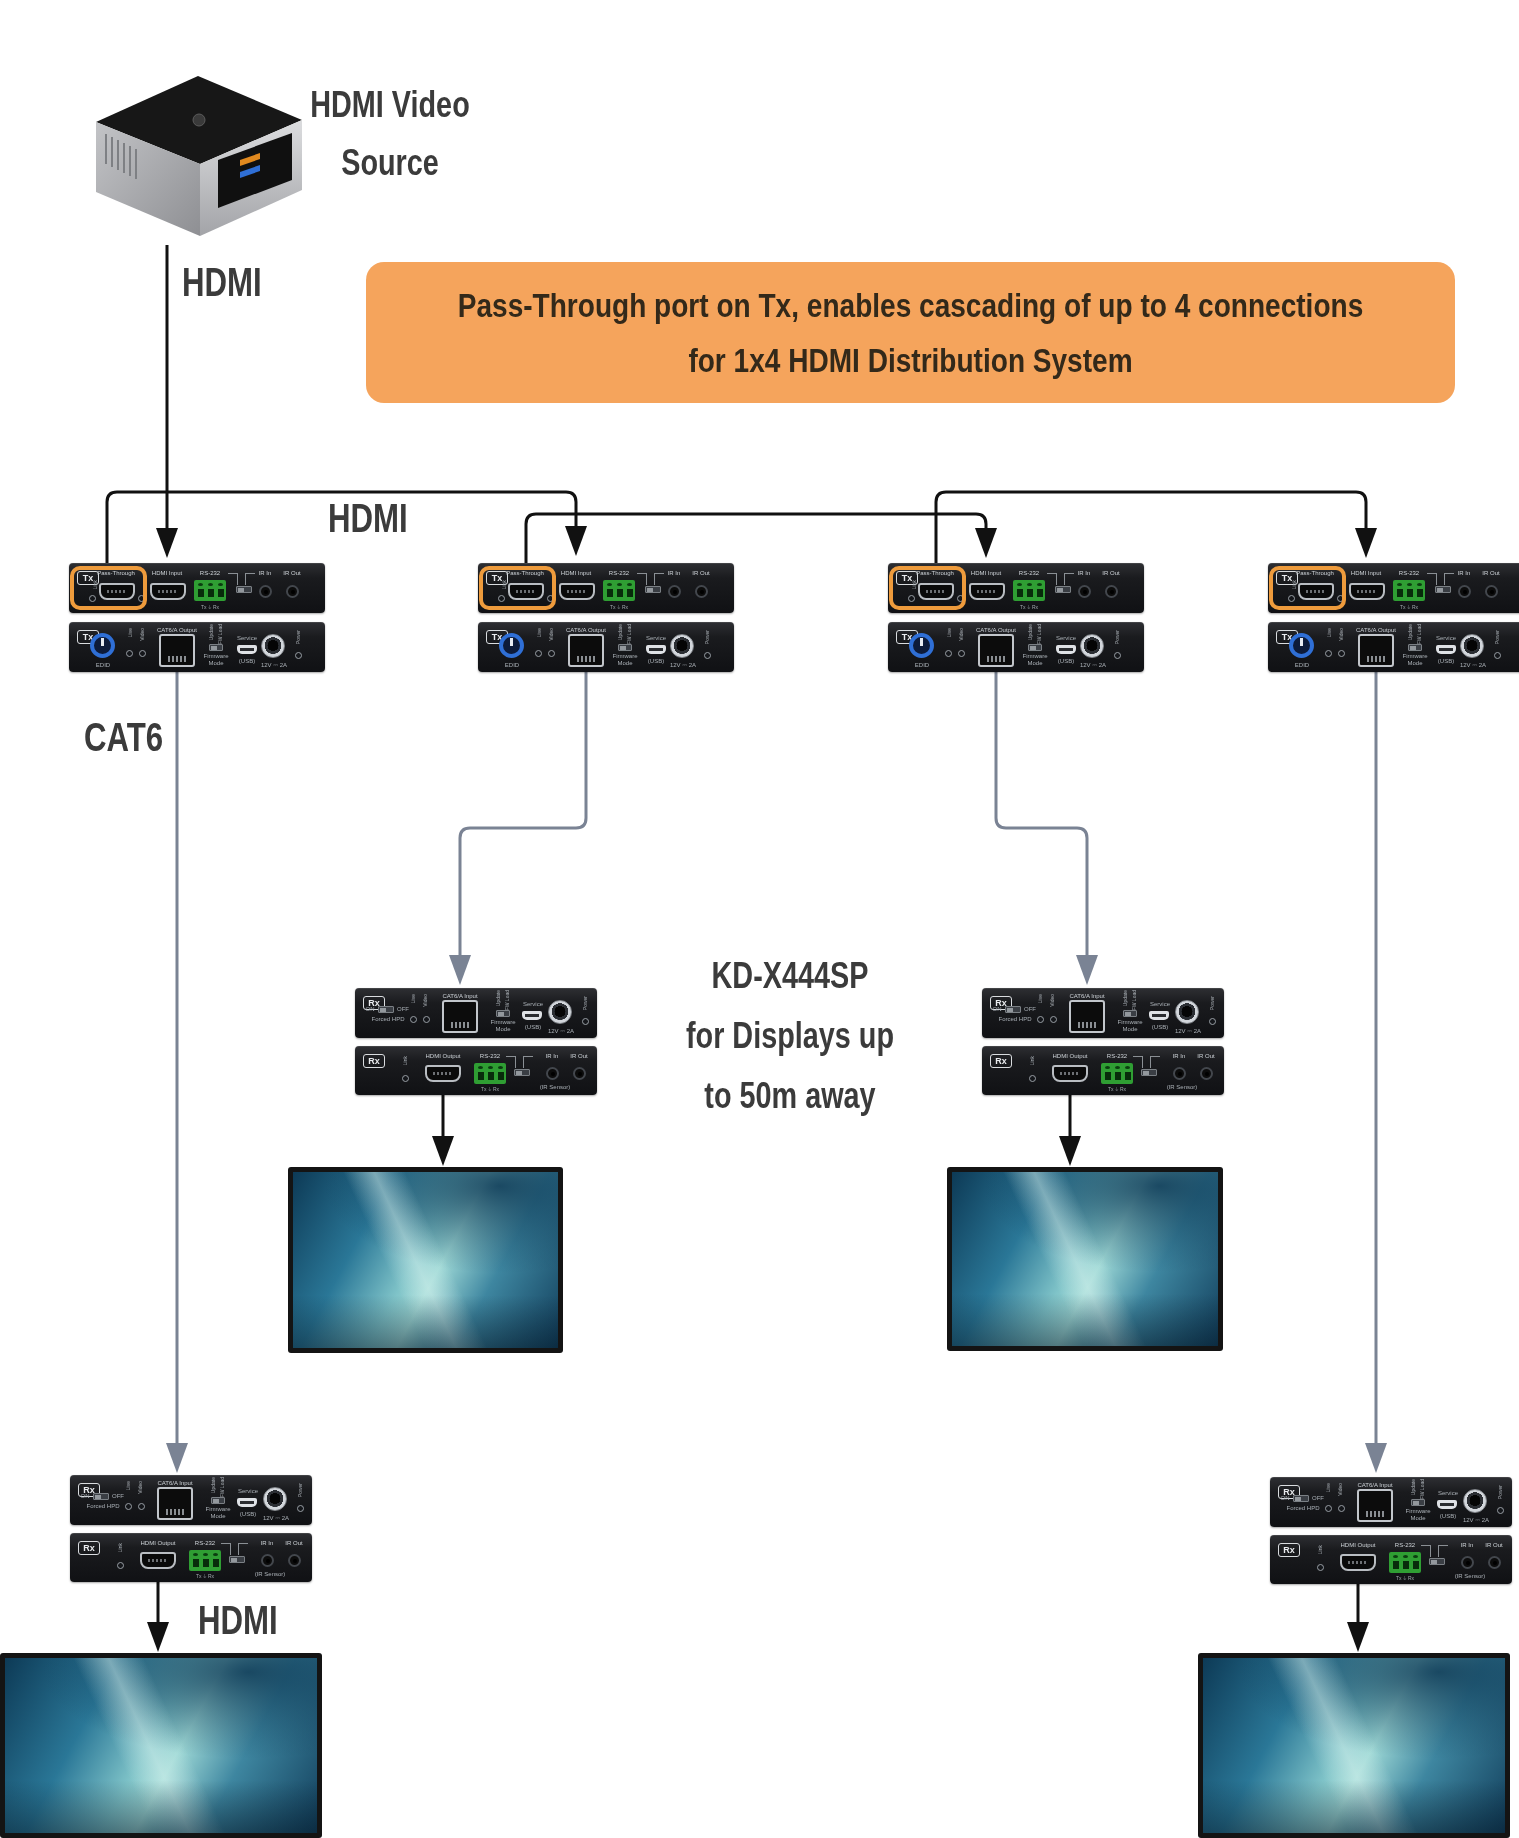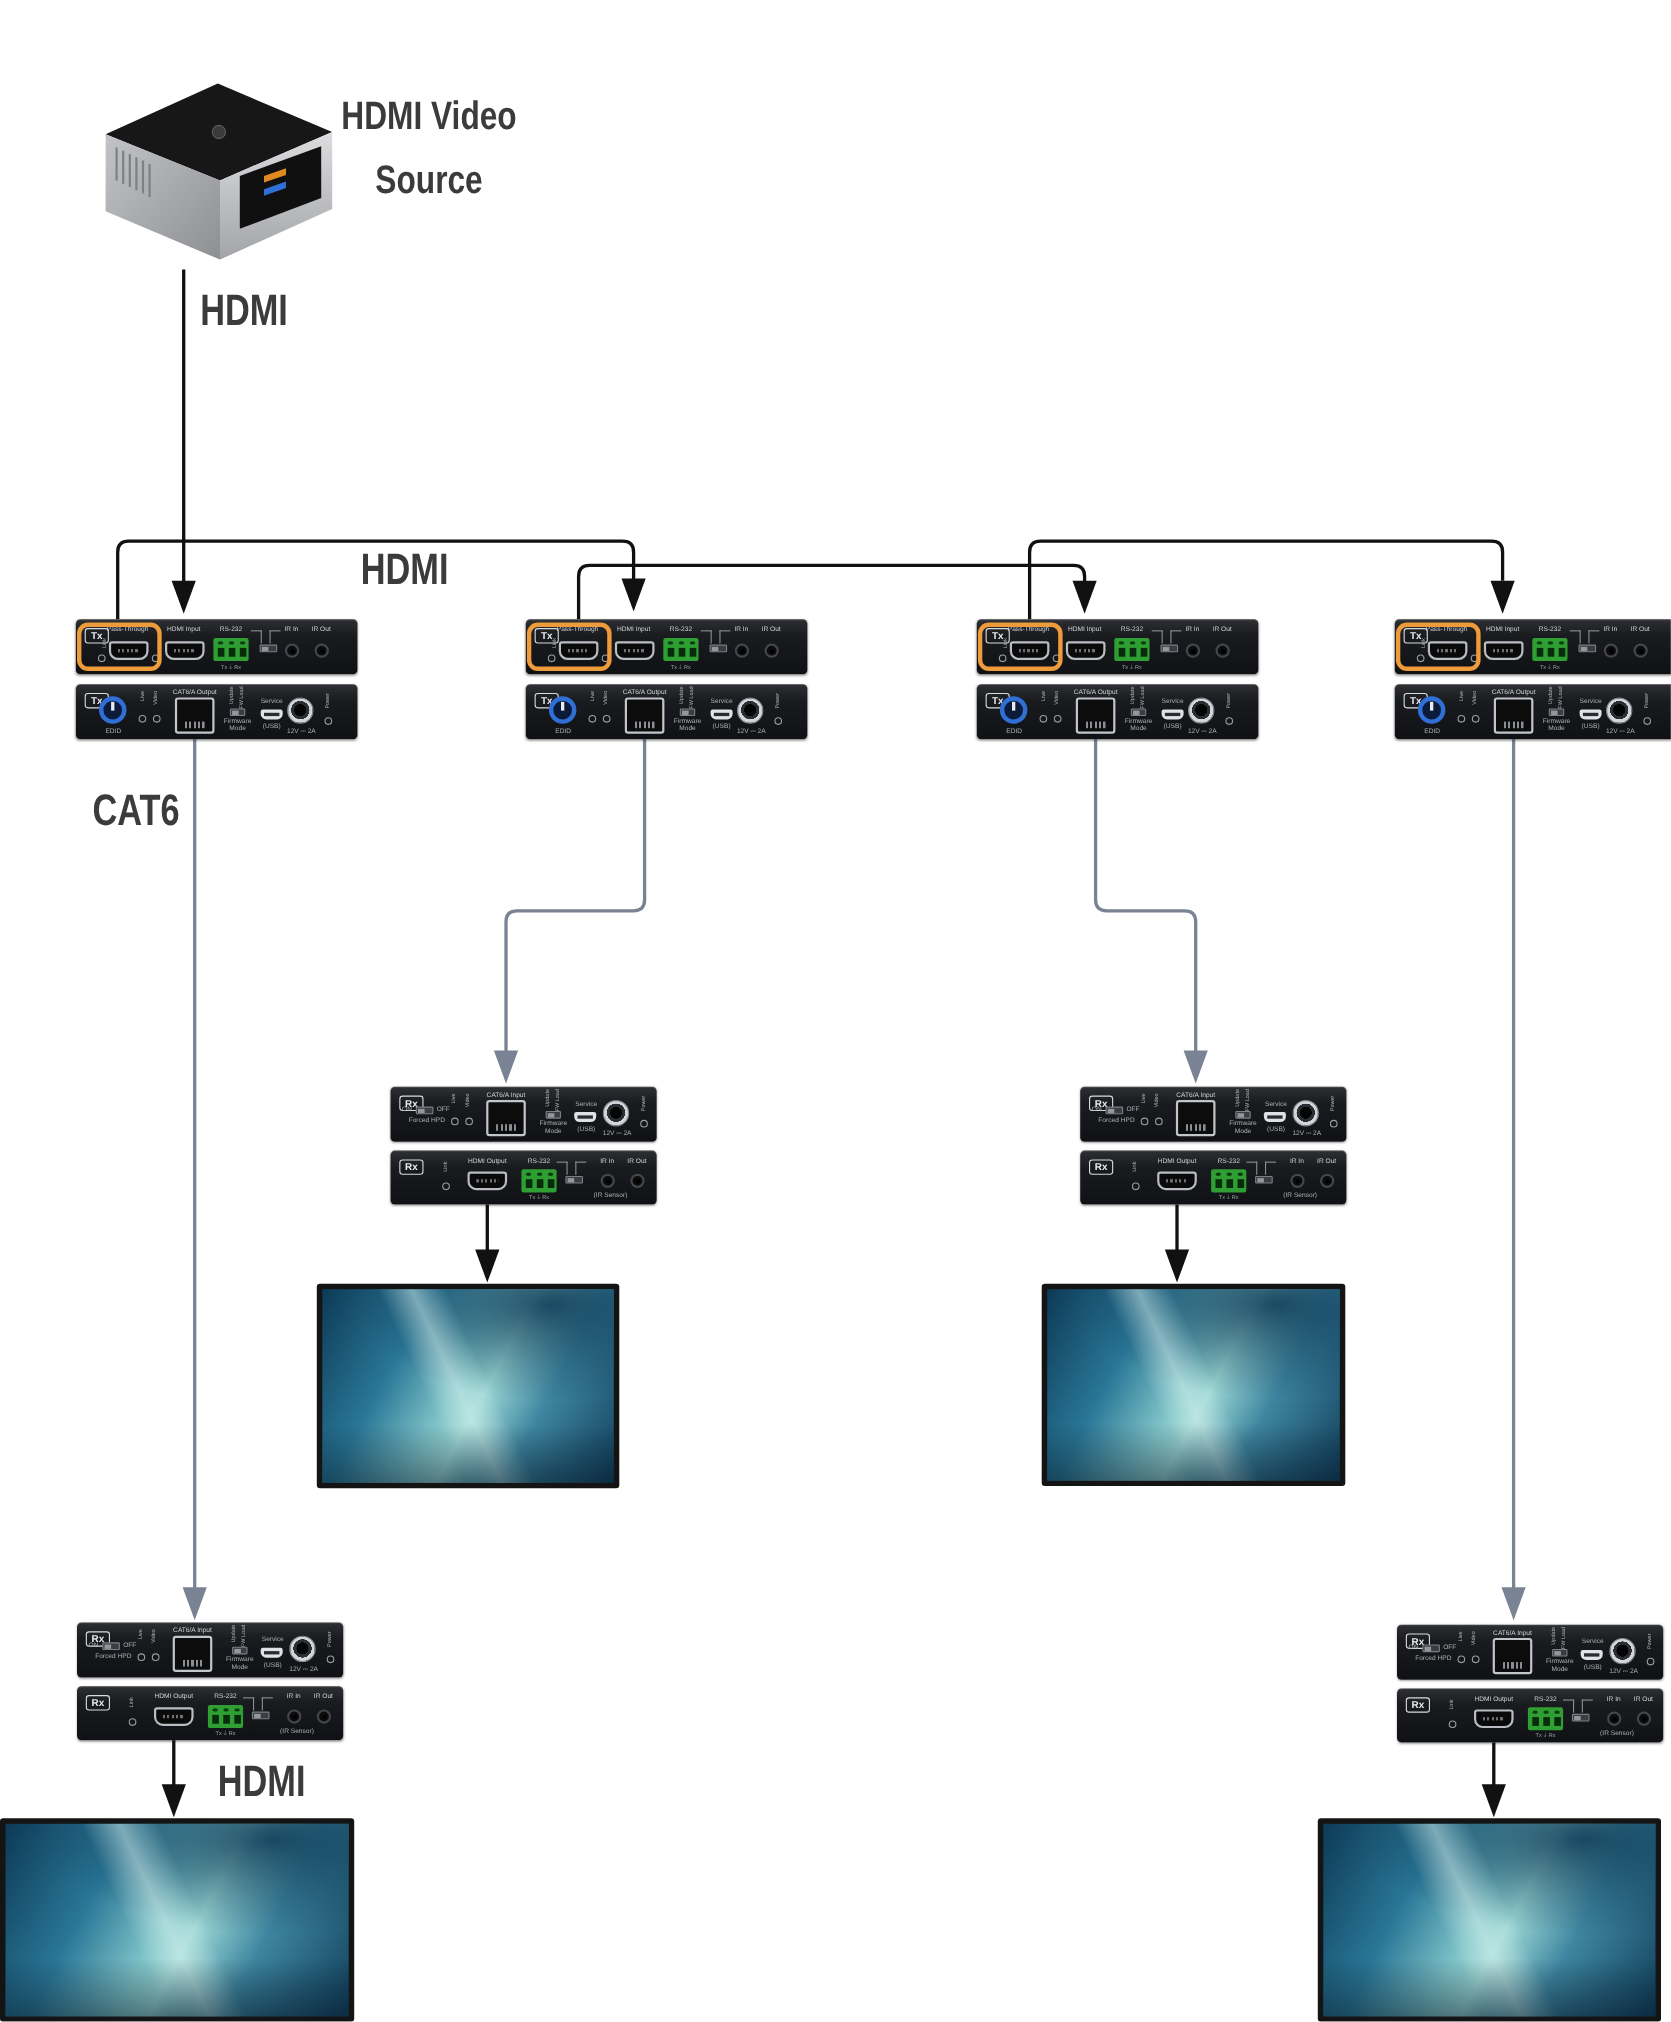--- a/index.html
+++ b/index.html
@@ -140,26 +140,35 @@
       <polygon points="172,100 192,93 192,99 172,106" fill="#e0891f"></polygon>
       <polygon points="172,112 192,105 192,111 172,118" fill="#2f6fd6"></polygon>
     </svg>
   </div>
 
   <div class="blk" style="left: 285px; top: 76px; width: 210px; font-size: 36px; line-height: 58px; color: rgb(59, 59, 59);">
     <span class="line">HDMI Video</span>
     <span class="line">Source</span>
   </div>
 
+  <div class="banner" style="background: rgb(245, 164, 92); color: rgb(51, 41, 26);">
+    <span class="line">Pass-Through port on Tx, enables cascading of up to 4 connections</span>
+    <span class="line">for 1x4 HDMI Distribution System</span>
+  </div>
 
   <div class="big" style="left: 182px; top: 260px; color: rgb(59, 59, 59);">HDMI</div>
   <div class="big" style="left: 328px; top: 496px; color: rgb(59, 59, 59);">HDMI</div>
   <div class="big" style="left: 84px; top: 715px; color: rgb(59, 59, 59);">CAT6</div>
   <div class="big" style="left: 198px; top: 1598px; color: rgb(59, 59, 59);">HDMI</div>
 
+  <div class="blk" style="left: 640px; top: 946px; width: 300px; font-size: 36px; line-height: 60px; color: rgb(59, 59, 59);">
+    <span class="line">KD-X444SP</span>
+    <span class="line">for Displays up</span>
+    <span class="line">to 50m away</span>
+  </div>
 
 
   <div class="device" style="left:69px;  top:563px;">
   <div class="panel" style="top:0; width:256px; height:50px;">
     <div class="ring" style="left: 1px; top: 3px; width: 77px; height: 44px; border-color: rgb(238, 155, 60);"></div>
     <div class="logo">Tx</div>
     <div class="plab" style="left:16px; top:7px; width:62px;">Pass-Through</div>
     <div class="vlab" style="left:24px; top:17px;">Link</div>
     <div class="hdmi-port" style="left:30px; top:20px;"></div>
     <div class="screw" style="left:20px; top:32px;"></div>

